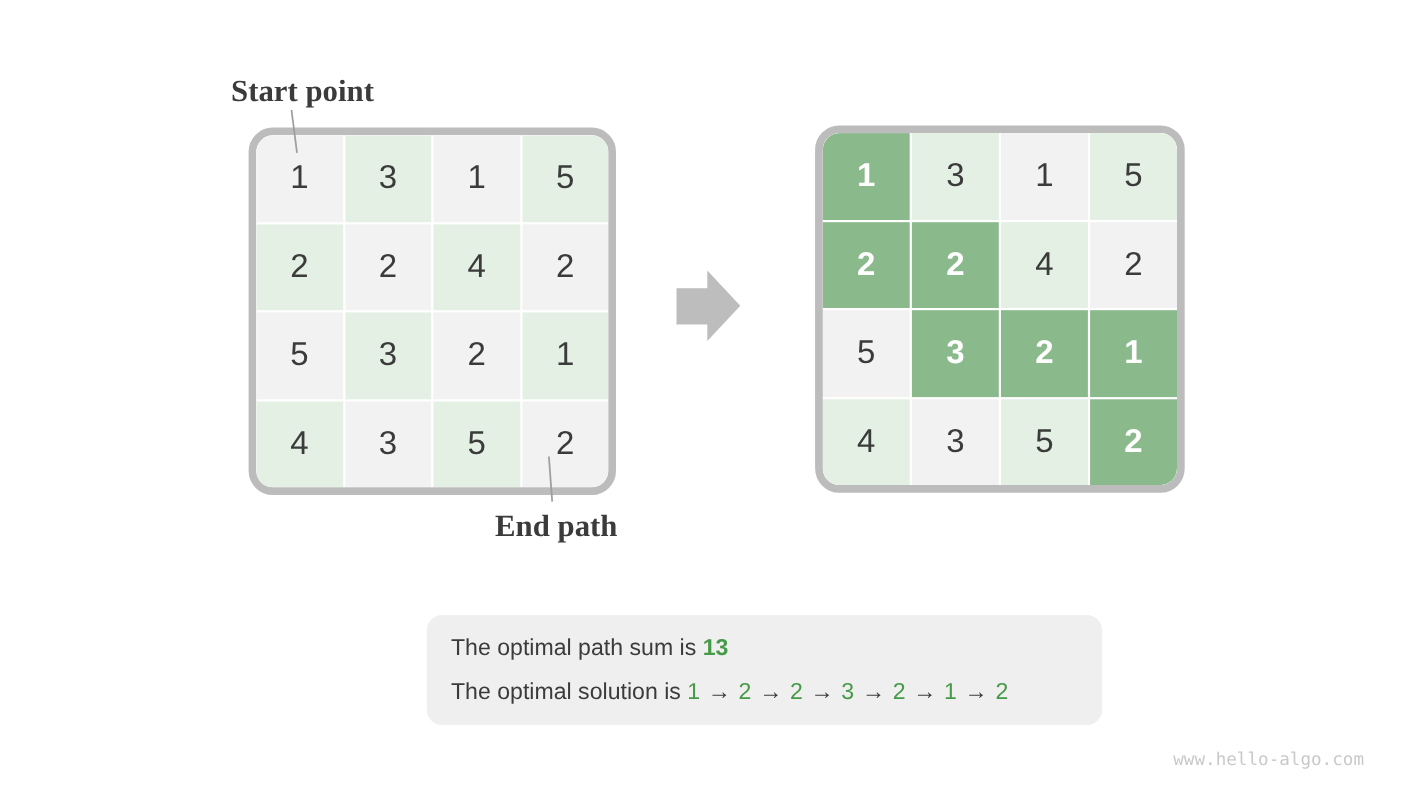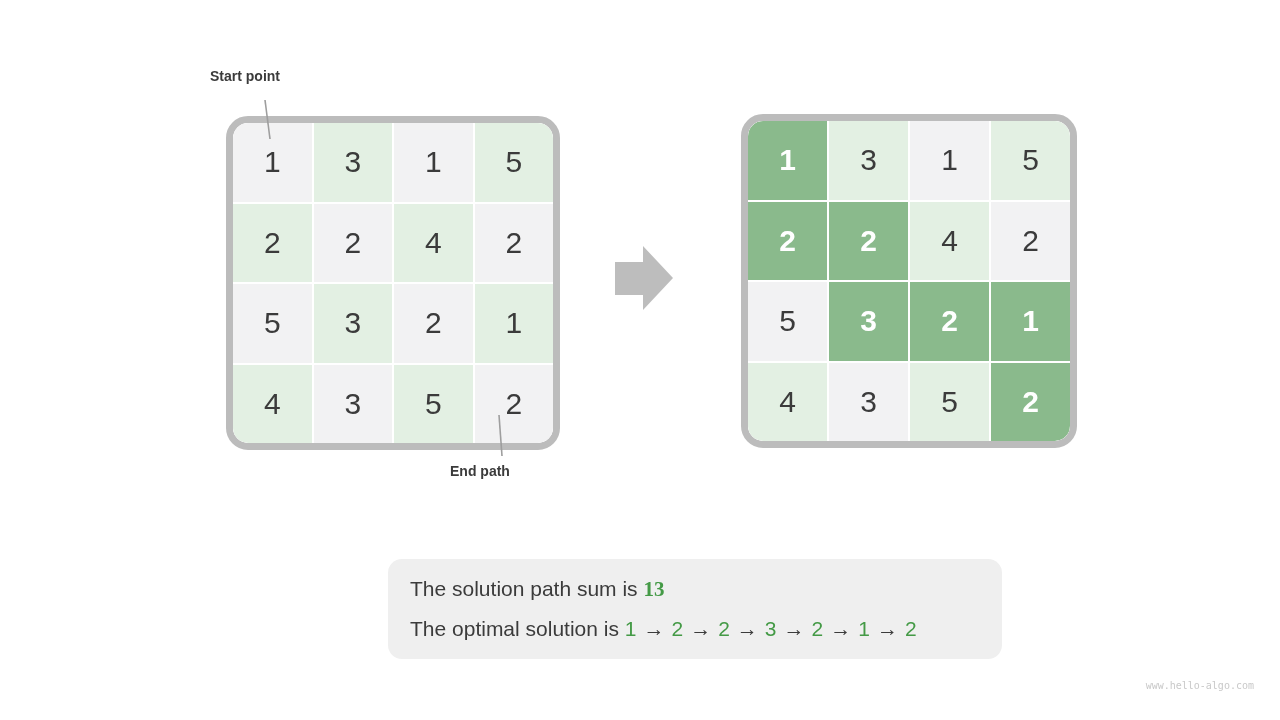--- a/index.html
+++ b/index.html
@@ -21,24 +21,25 @@
   .canvas{
     position:relative;
     width:1280px;height:720px;
     background:#ffffff;
     overflow:hidden;
     font-family:"Liberation Sans", sans-serif;
     color:var(--label-text);
   }
   .point-label{
     position:absolute;
-    font-size:14px;
+    font-size:28px;
     font-weight:bold;
     color:var(--label-text);
     white-space:nowrap;
+    font-family:Liberation Serif, serif;
   }
   .label-start{left:210px;top:68px;}
   .label-end{left:450px;top:463px;}
   .grid-box{
     position:absolute;
     width:320px;height:320px;
     border:7px solid var(--grid-border);
     border-radius:22px;
     background:#ffffff;
     box-sizing:content-box;
@@ -79,27 +80,27 @@
     width:614px;height:100px;
     background:var(--summary-bg);
     border-radius:14px;
     box-sizing:border-box;
     padding:10px 22px;
     font-size:21px;
     color:var(--summary-text);
   }
   .summary .line{line-height:40px;white-space:nowrap;}
   .summary .green{color:var(--accent-green);}
-  .summary .bold{font-weight:bold;font-family:Liberation Serif, serif;}
+  .summary .bold{font-weight:bold;}
   .summary .sep{color:var(--summary-text);padding:0 7px;}
   .watermark{
     position:absolute;
-    top:680px;right:26px;
+    top:680px;right:40px;
     font-family:"DejaVu Sans Mono", monospace;
-    font-size:10px;
+    font-size:16px;
     color:var(--watermark);
   }
 </style>
 </head>
 <body>
 
 <div class="canvas">
 
   <div class="point-label label-start">Start point</div>
 
@@ -148,21 +149,21 @@
   <svg class="overlay" viewBox="0 0 1280 720" xmlns="http://www.w3.org/2000/svg">
     <line x1="265" y1="100" x2="270" y2="139" stroke="var(--leader-line)" stroke-width="1.6"></line>
     <line x1="499" y1="415" x2="502" y2="456" stroke="var(--leader-line)" stroke-width="1.6"></line>
     <polygon points="615,262 643,262 643,246 673,278 643,310 643,295 615,295" fill="var(--block-arrow)"></polygon>
   </svg>
 
   <div class="point-label label-end">End path</div>
 
   <div class="summary">
     <div class="line">
-      <span>The solution path sum is </span><span class="green bold">13</span>
+      <span>The optimal path sum is </span><span class="green bold">13</span>
     </div>
     <div class="line">
       <span>The optimal solution is </span><span id="path-seq"><span class="green">1</span><span class="sep">→</span><span class="green">2</span><span class="sep">→</span><span class="green">2</span><span class="sep">→</span><span class="green">3</span><span class="sep">→</span><span class="green">2</span><span class="sep">→</span><span class="green">1</span><span class="sep">→</span><span class="green">2</span></span>
     </div>
   </div>
 
   <div class="watermark">www.hello-algo.com</div>
 </div>
 
 </body></html>

